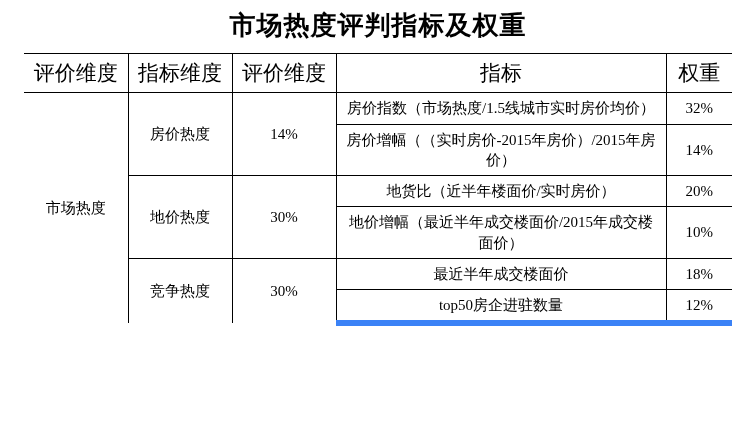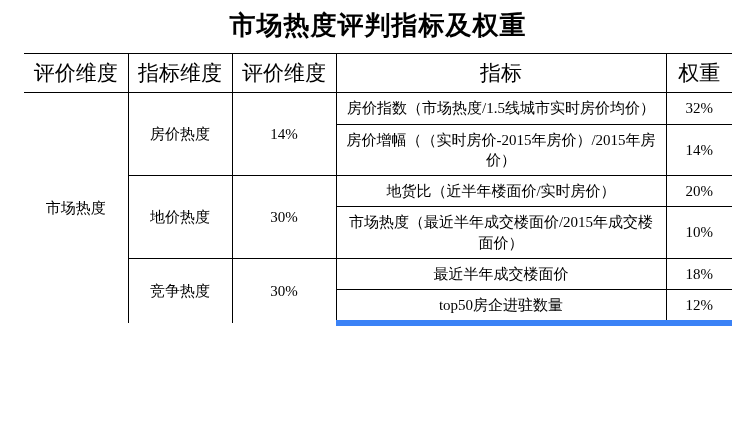--- a/index.html
+++ b/index.html
@@ -112,21 +112,21 @@
         <td class="thin-rule vline-left">14%</td>
       </tr>
 
       <tr>
         <td class="mid-rule vline-left group-label" rowspan="2">地价热度</td>
         <td class="mid-rule vline-left" rowspan="2">30%</td>
         <td class="mid-rule vline-left ind-cell">地货比（近半年楼面价/实时房价）</td>
         <td class="mid-rule vline-left">20%</td>
       </tr>
       <tr>
-        <td class="thin-rule vline-left ind-cell">市场热度（最近半年成交楼面价/2015年成交楼面价）</td>
+        <td class="thin-rule vline-left ind-cell">地价增幅（最近半年成交楼面价/2015年成交楼面价）</td>
         <td class="thin-rule vline-left">10%</td>
       </tr>
 
       <tr>
         <td class="mid-rule vline-left group-label" rowspan="2">竞争热度</td>
         <td class="mid-rule vline-left" rowspan="2">30%</td>
         <td class="mid-rule vline-left ind-cell">最近半年成交楼面价</td>
         <td class="mid-rule vline-left">18%</td>
       </tr>
       <tr>

